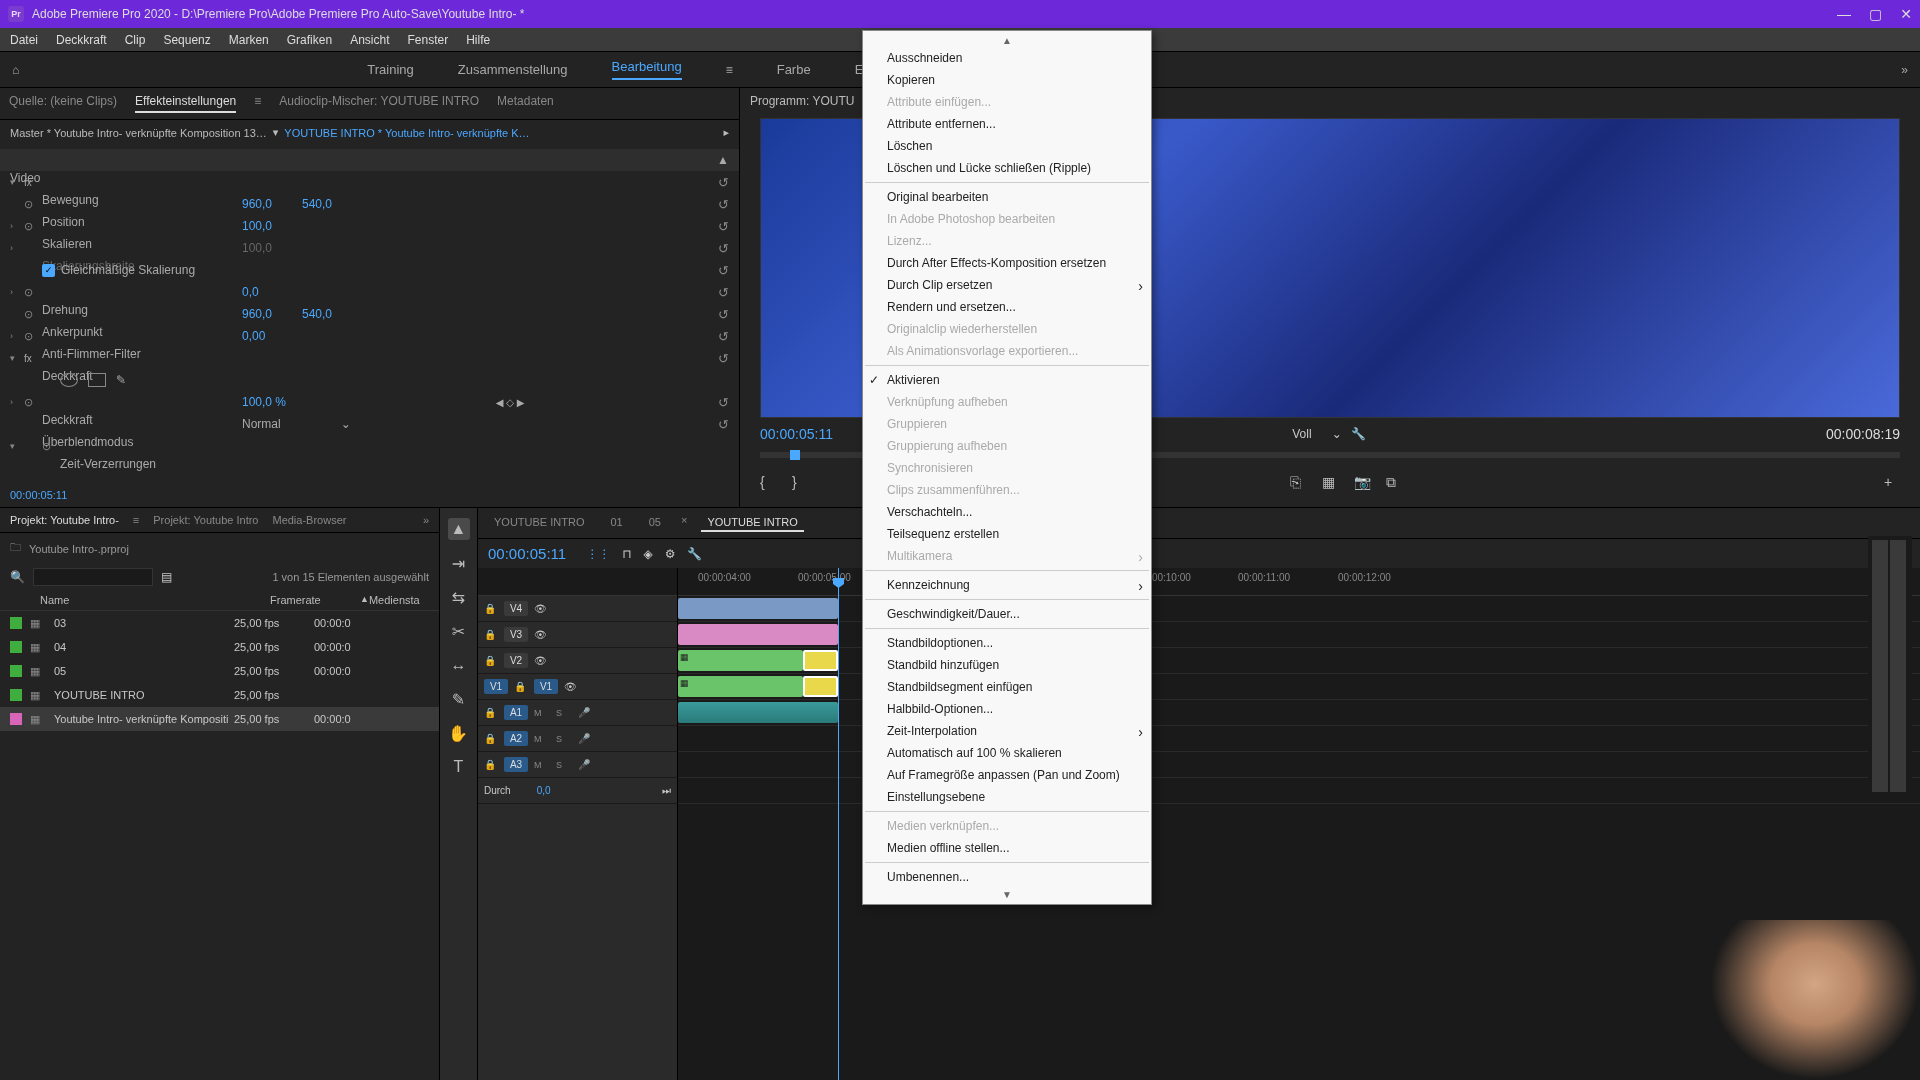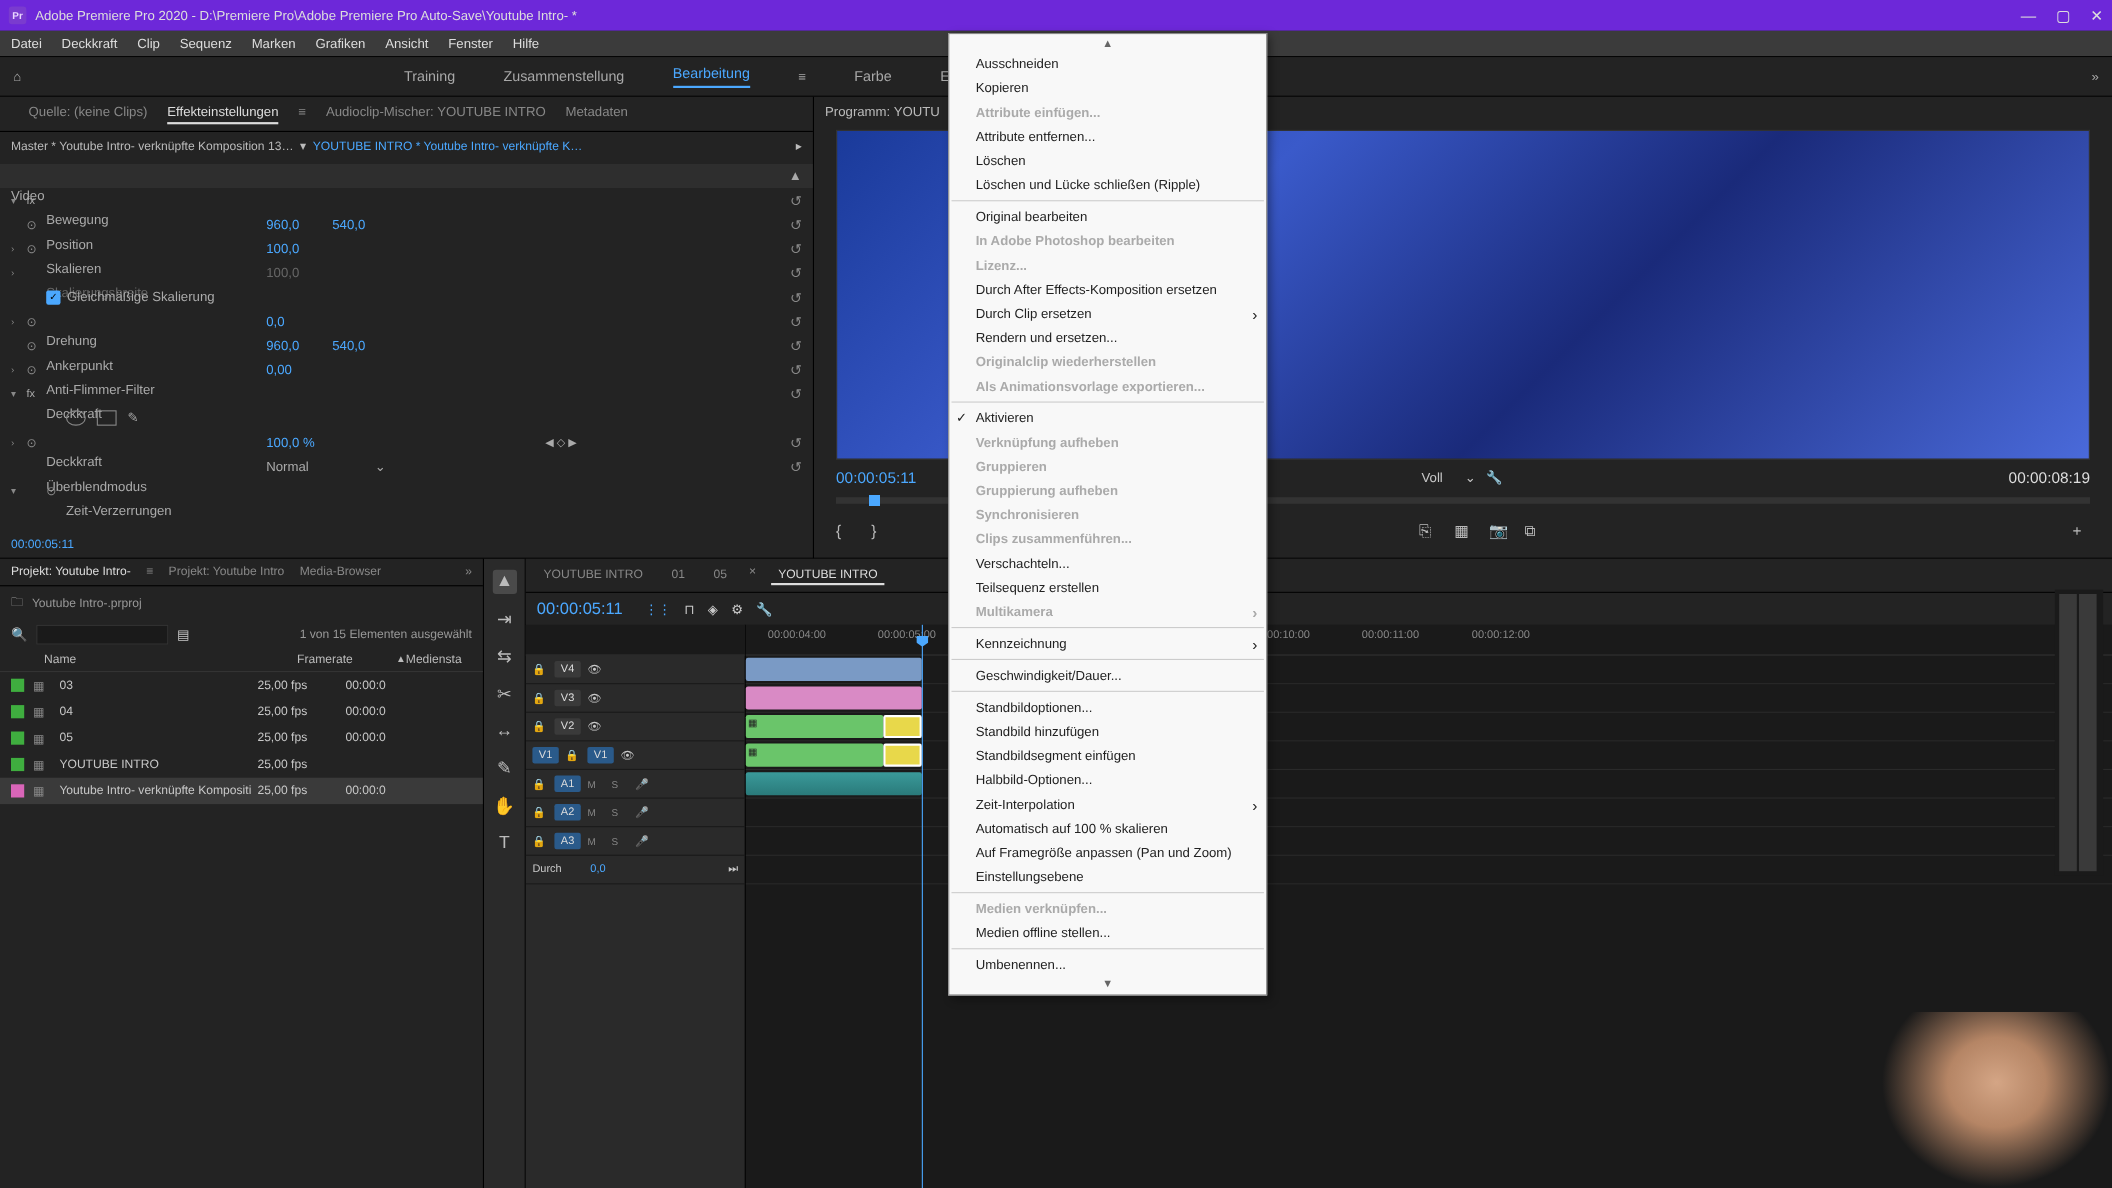--- a/index.html
+++ b/index.html
@@ -7,21 +7,21 @@
 .titlebar { background: #6d28d9; height: 28px; display: flex; align-items: center; padding: 0 8px; color: #ddd; }
 .titlebar .pr-icon { width: 16px; height: 16px; background: #7a3bcf; border-radius: 3px; margin-right: 8px; display: flex; align-items: center; justify-content: center; font-size: 9px; font-weight: bold; color: #e8d4ff; }
 .titlebar .win-controls { margin-left: auto; display: flex; gap: 18px; font-size: 14px; }
 .menubar { background: #3b3b3b; height: 24px; display: flex; align-items: center; padding: 0 10px; gap: 18px; font-size: 12px; color: #ddd; border-bottom: 1px solid #000; }
 .menubar span { cursor: pointer; }
 .workspace-bar { background: #232323; height: 36px; display: flex; align-items: center; padding: 0 12px; gap: 44px; color: #a8a8a8; border-bottom: 1px solid #000; }
 .workspace-bar .ws-item { cursor: pointer; font-size: 13px; }
 .workspace-bar .ws-item.active { color: #4ba8ff; border-bottom: 2px solid #4ba8ff; padding-bottom: 4px; }
 .main { display: flex; height: calc(100% - 88px); }
 .left-top { width: 740px; height: 420px; background: #232323; border-right: 1px solid #000; border-bottom: 1px solid #000; display: flex; flex-direction: column; }
-.panel-tabs { display: flex; gap: 18px; padding: 6px 26px; border-bottom: 1px solid #000; font-size: 12px; color: #888; }
+.panel-tabs { display: flex; gap: 18px; padding: 6px 9px; border-bottom: 1px solid #000; font-size: 12px; color: #888; }
 .panel-tabs .tab.active { color: #ddd; border-bottom: 2px solid #ddd; padding-bottom: 3px; }
 .effect-header { display: flex; padding: 6px 10px; font-size: 11px; color: #bbb; align-items: flex-end; }
 .timeline-ruler { height: 26px; background: #1a1a1a; position: relative; margin-top: 4px; border-top: 1px solid #333; border-bottom: 1px solid #333; }
 .timeline-ruler .time-label { position: absolute; top: 3px; font-size: 10px; color: #888; }
 .playhead { position: absolute; top: 0; width: 1px; height: 100%; background: #4ba8ff; }
 .playhead::before { content: ''; position: absolute; top: 0; left: -5px; width: 11px; height: 12px; background: #4ba8ff; clip-path: polygon(0 0, 100% 0, 100% 60%, 50% 100%, 0 60%); }
 .clip-bar { position: absolute; top: 22px; height: 18px; background: #d965b8; color: #fff; font-size: 10px; padding: 2px 4px; white-space: nowrap; overflow: hidden; }
 .effect-rows { flex: 1; overflow-y: auto; padding: 4px 0; }
 .effect-row { display: flex; align-items: center; padding: 3px 10px; font-size: 12px; color: #aaa; height: 22px; }
 .effect-row .caret { width: 14px; font-size: 9px; color: #888; }
@@ -92,21 +92,21 @@
 .tl-playhead::before { content: ''; position: absolute; top: 10px; left: -5px; width: 11px; height: 10px; background: #4ba8ff; clip-path: polygon(0 0, 100% 0, 100% 60%, 50% 100%, 0 60%); }
 .track-lane { height: 26px; border-bottom: 1px solid #2a2a2a; position: relative; }
 .clip { position: absolute; top: 2px; bottom: 2px; border-radius: 2px; font-size: 9px; padding: 2px; color: #222; overflow: hidden; }
 .clip.blue { background: #7a9ac5; }
 .clip.pink { background: #d98ac5; }
 .clip.green { background: #6ac56a; }
 .clip.teal { background: linear-gradient(to bottom, #3a9a9a 0%, #2a7a7a 100%); }
 .clip.yellow { background: #e8d84a; border: 2px solid #fff; }
 .context-menu { position: absolute; top: 30px; left: 862px; width: 290px; background: #f8f8f8; border: 1px solid #888; box-shadow: 3px 3px 8px rgba(0,0,0,0.4); z-index: 100; font-size: 12px; color: #222; padding: 3px 0; }
 .context-menu .item { padding: 4px 24px; cursor: pointer; position: relative; }
-.context-menu .item.disabled { color: #aaa; cursor: default; font-weight: bold; }
+.context-menu .item.disabled { color: #aaa; cursor: default; }
 .context-menu .item.checked::before { content: '✓'; position: absolute; left: 6px; }
 .context-menu .item.submenu::after { content: '›'; position: absolute; right: 8px; font-size: 14px; }
 .context-menu .sep { height: 1px; background: #ccc; margin: 3px 2px; }
 .context-menu .arrow-up { text-align: center; font-size: 10px; color: #666; padding: 1px; }
 .context-menu .arrow-down { text-align: center; font-size: 10px; color: #666; padding: 1px; }
 .webcam { position: absolute; bottom: 0; right: 0; width: 210px; height: 160px; background: #2a2a2a; border-radius: 4px; z-index: 50; overflow: hidden; }
 .webcam-face { width: 100%; height: 100%; background: radial-gradient(ellipse at 50% 40%, #d4a585 0%, #b58565 30%, #1a1a1a 70%); }
 .audio-meters { position: absolute; right: 8px; top: 536px; width: 44px; height: 260px; background: #1a1a1a; display: flex; gap: 2px; padding: 4px; }
 .meter { width: 16px; background: linear-gradient(to top, #3a3a3a 0%, #3a3a3a 100%); position: relative; }
 </style>

